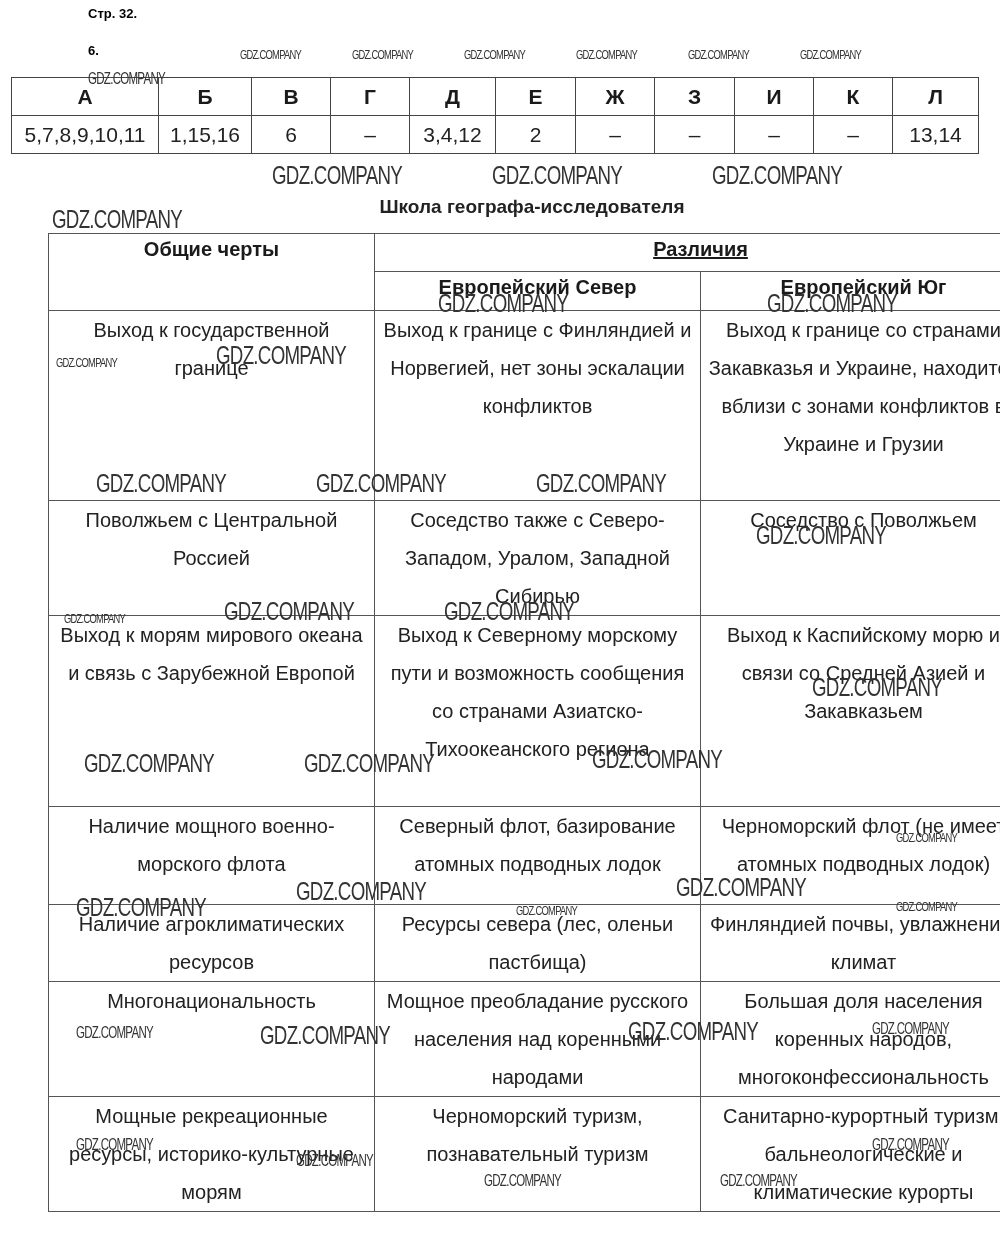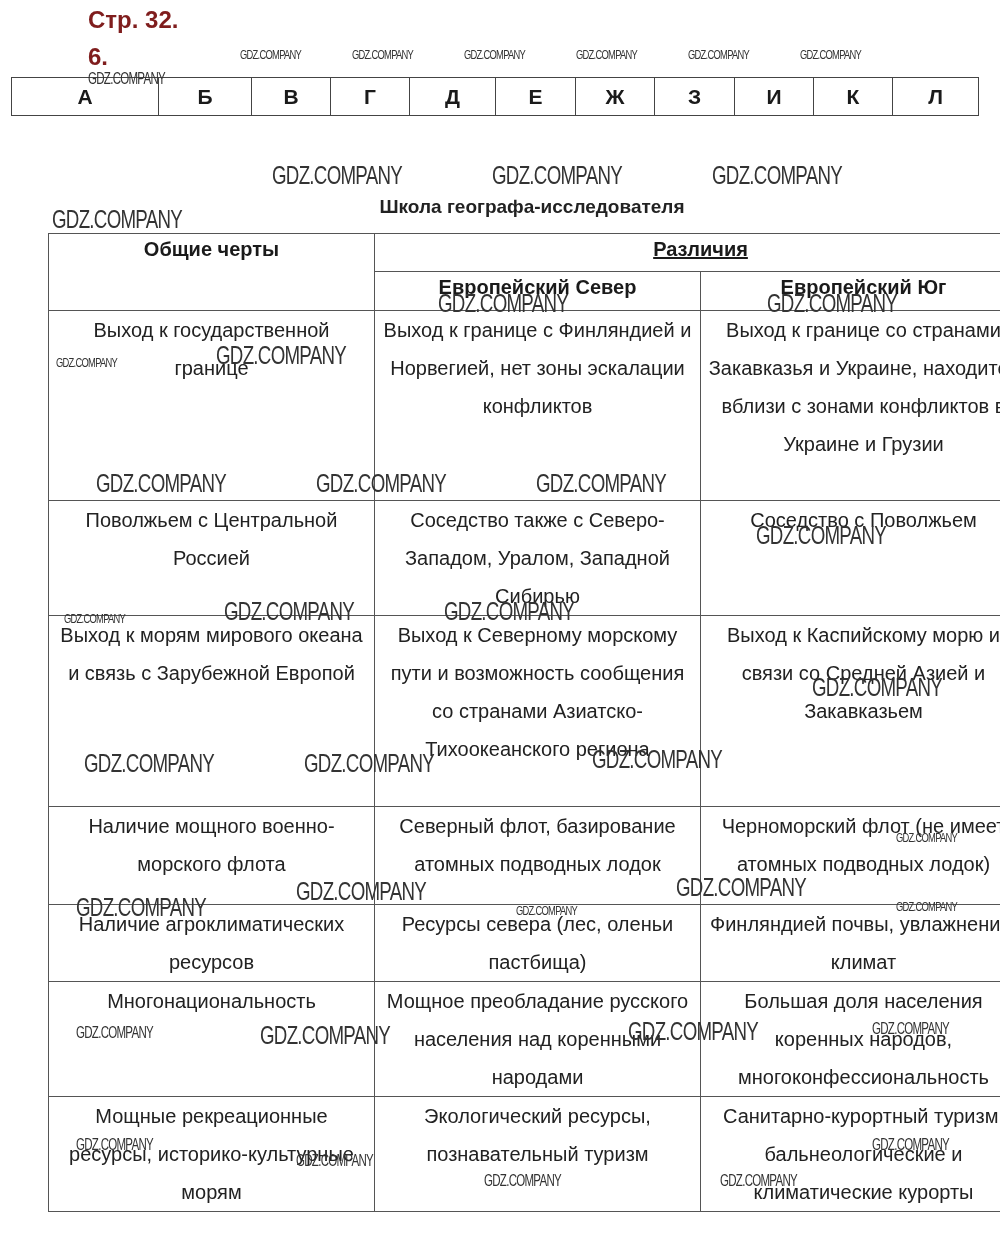--- a/index.html
+++ b/index.html
@@ -1,19 +1,19 @@
 <!DOCTYPE html>
 <html><head>
 <meta charset="utf-8">
 <style>
   html, body { margin: 0; padding: 0; background: #ffffff; }
   body { width: 1000px; height: 1237px; position: relative; overflow: hidden;
          font-family: "Liberation Sans", "DejaVu Sans", sans-serif; color: #1a1a1a; }
   .abs { position: absolute; }
-  .heading { font-weight: bold; font-size: 24px; color: #7f1d1d; }
+  .heading { font-weight: bold; font-size: 13px; color: #000000; }
   .wm { position: absolute; font-family: "Liberation Sans Narrow", "Liberation Sans", sans-serif;
         color: #333; letter-spacing: -1px; transform: scaleX(0.72); transform-origin: left top;
         white-space: nowrap; pointer-events: none; }
   .wm.s { font-size: 13px; }
   .wm.m { font-size: 16px; }
   .wm.l { font-size: 26px; }
 
   
   table.answers { position: absolute; left: 11px; top: 77px; border-collapse: collapse; }
   table.answers td, table.answers th { border: 1.5px solid #444; text-align: center;
@@ -46,20 +46,33 @@
     <th style="width:92px">Б</th>
     <th style="width:78px">В</th>
     <th style="width:78px">Г</th>
     <th style="width:85px">Д</th>
     <th style="width:79px">Е</th>
     <th style="width:78px">Ж</th>
     <th style="width:79px">З</th>
     <th style="width:78px">И</th>
     <th style="width:78px">К</th>
     <th style="width:85px">Л</th>
+  </tr>
+  <tr>
+    <td>5,7,8,9,10,11</td>
+    <td>1,15,16</td>
+    <td>6</td>
+    <td>–</td>
+    <td>3,4,12</td>
+    <td>2</td>
+    <td>–</td>
+    <td>–</td>
+    <td>–</td>
+    <td>–</td>
+    <td>13,14</td>
   </tr>
 </tbody>
   </table>
 
 <div class="title2">Школа географа-исследователя</div>
 
 <table class="compare">
   <colgroup>
       <col class="c1">
       <col class="c2">
@@ -99,21 +112,21 @@
     <td>Ресурсы севера (лес, оленьи пастбища)</td>
     <td>Финляндией почвы, увлажнение, климат</td>
   </tr>
   <tr style="height:113px">
     <td>Многонациональность</td>
     <td>Мощное преобладание русского населения над коренными народами</td>
     <td>Большая доля населения коренных народов, многоконфессиональность</td>
   </tr>
   <tr style="height:114px">
     <td>Мощные рекреационные ресурсы, историко-культурные морям</td>
-    <td>Экологический ресурсы, познавательный туризм</td>
+    <td>Черноморский туризм, познавательный туризм</td>
     <td>Санитарно-курортный туризм, бальнеологические и климатические курорты</td>
   </tr>
 </tbody>
   </table>
 
 <div class="wm s" style="left:240px; top:47px;">GDZ.COMPANY</div>
 <div class="wm s" style="left:352px; top:47px;">GDZ.COMPANY</div>
 <div class="wm s" style="left:464px; top:47px;">GDZ.COMPANY</div>
 <div class="wm s" style="left:576px; top:47px;">GDZ.COMPANY</div>
 <div class="wm s" style="left:688px; top:47px;">GDZ.COMPANY</div>

